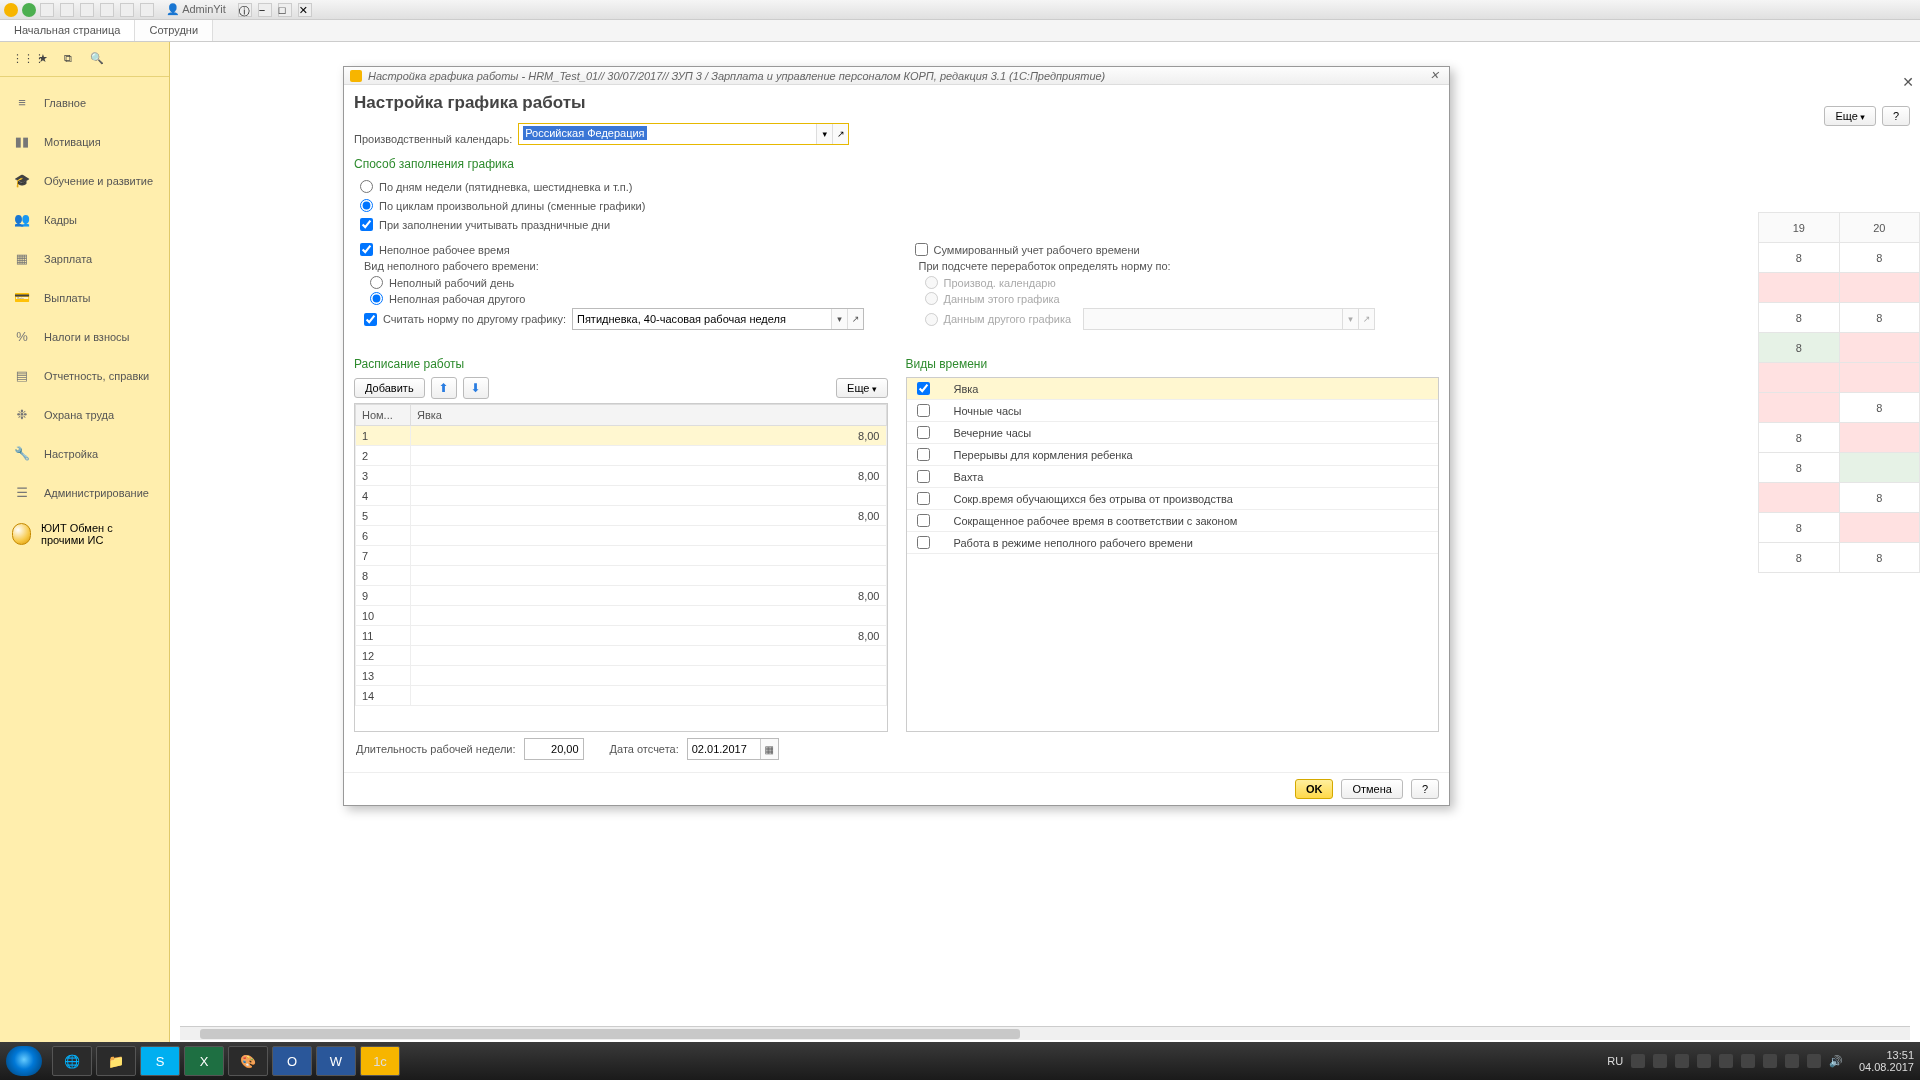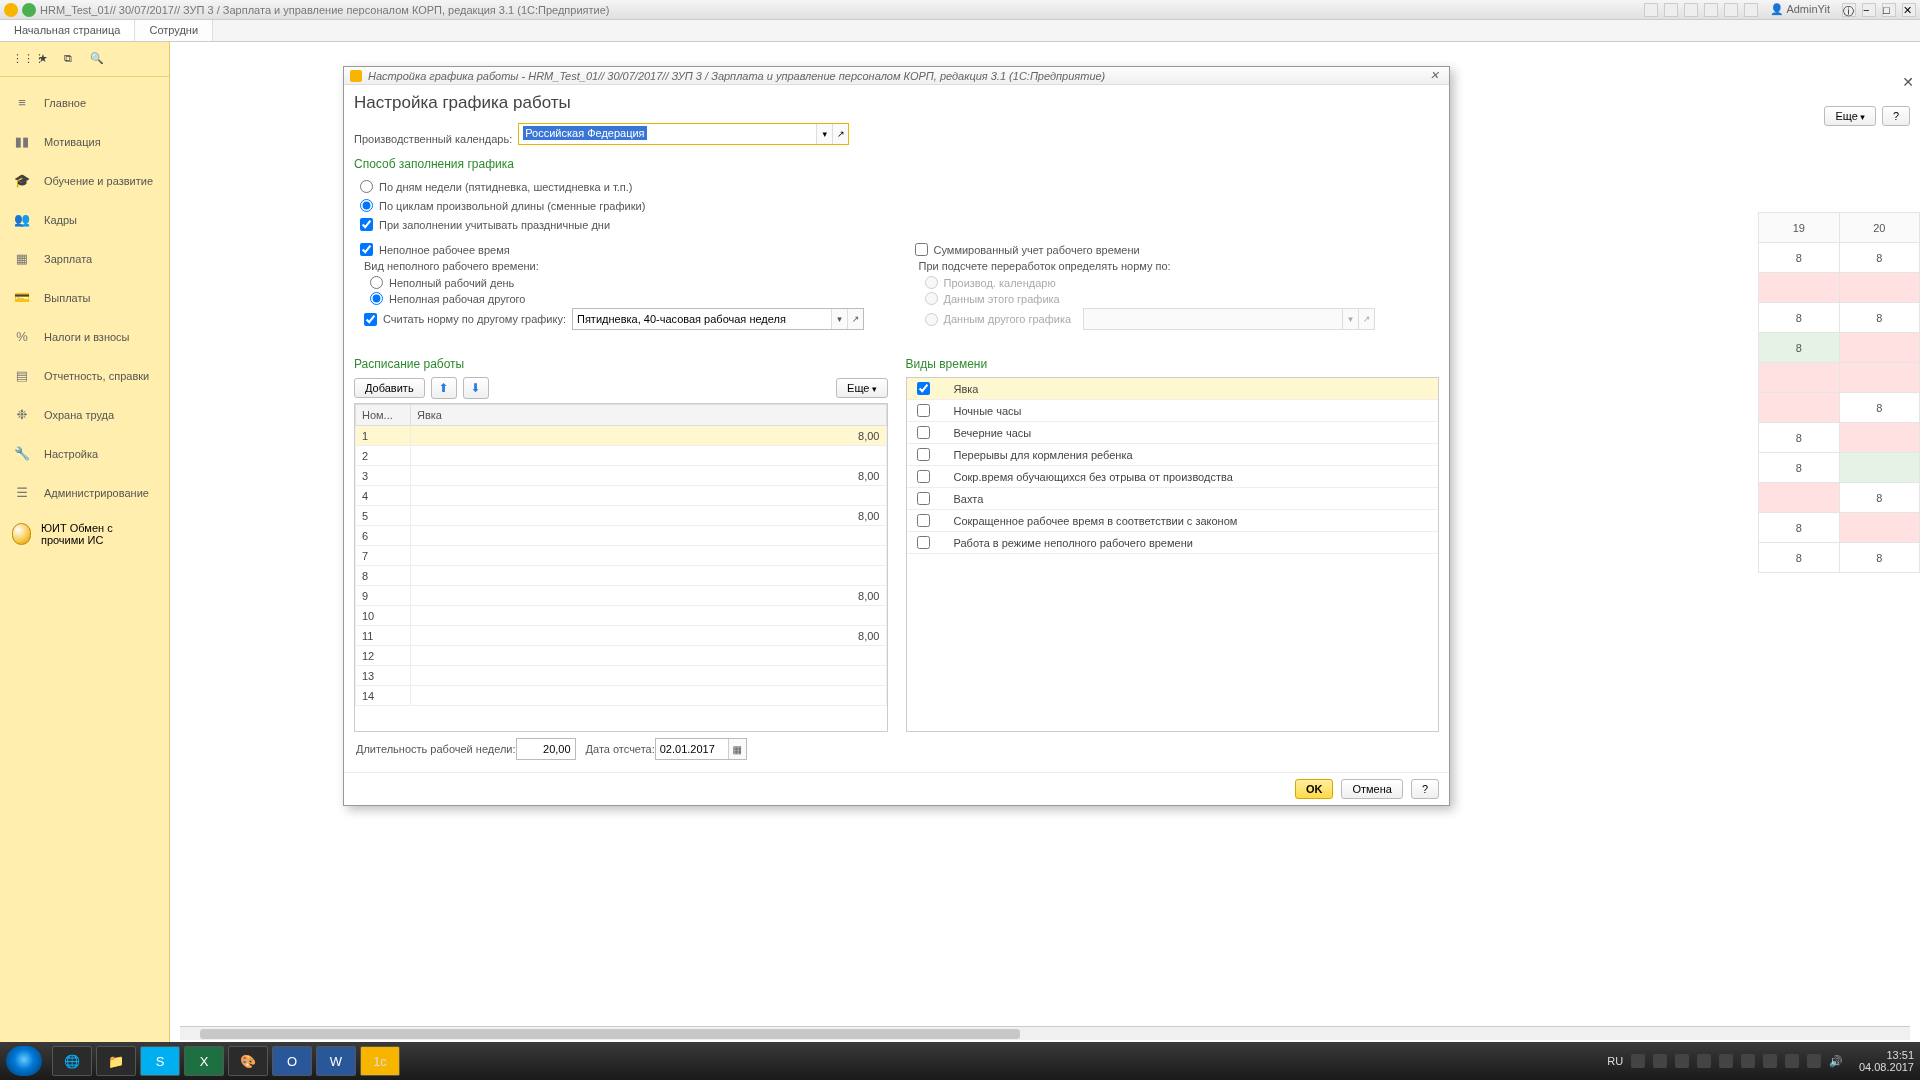--- a/index.html
+++ b/index.html
@@ -42,21 +42,21 @@
   .bg-grid th, .bg-grid td { border: 1px solid #e5e5e5; height: 30px; text-align: center; color: #555; font-size: 11px; }
   .bg-grid th { background: #fafafa; font-weight: normal; }
   .bg-grid td.pink { background: #ffe1e1; }
   .bg-grid td.green { background: #e6f2e6; }
   
   
   .modal { position: absolute; left: 173px; top: 24px; width: 1107px; height: 740px; background: #fff; border: 1px solid #999; box-shadow: 4px 4px 10px rgba(0,0,0,0.25); display: flex; flex-direction: column; }
   .modal-title { height: 18px; background: linear-gradient(#fdfdfd,#efefef); border-bottom: 1px solid #ddd; display: flex; align-items: center; padding: 0 6px; font-size: 11px; color: #666; font-style: italic; }
   .modal-title .close { margin-left: auto; cursor: pointer; padding: 0 4px; }
   .modal-body { flex: 1; padding: 8px 10px 6px 10px; overflow: hidden; display: flex; flex-direction: column; }
-  .modal-h1 { font-size: 17px; color: #444; margin-bottom: 10px; }
+  .modal-h1 { font-size: 17px; color: #444; margin-bottom: 10px; font-weight: bold; }
   
   .field-row { display: flex; align-items: flex-end; gap: 6px; margin-bottom: 8px; }
   .label { color: #555; }
   .combo { display: flex; border: 1px solid #e6b800; background: #fff; height: 22px; }
   .combo input { border: none; outline: none; padding: 0 4px; flex: 1; font-size: 11px; }
   .combo .dd, .combo .open { width: 16px; border-left: 1px solid #ddd; display: flex; align-items: center; justify-content: center; font-size: 9px; cursor: pointer; background: #fafafa; }
   .selected-text { background: #3a76d6; color: #fff; padding: 1px 2px; }
   
   .section-h { color: #2e8b2e; font-size: 12px; margin: 4px 0 6px 0; }
   .radio-row, .check-row { display: flex; align-items: center; gap: 6px; margin: 3px 0 3px 6px; color: #555; }
@@ -80,21 +80,21 @@
   .grid td { border: 1px solid #eee; padding: 3px 6px; height: 20px; color: #444; }
   .grid tr.sel td { background: #fff7d0; }
   .grid td.num { text-align: right; }
   
   .sched-right { flex: 1; display: flex; flex-direction: column; }
   .types-list { border: 1px solid #ccc; flex: 1; overflow: auto; }
   .types-list .row { display: flex; align-items: center; gap: 24px; padding: 4px 10px; border-bottom: 1px solid #eee; color: #444; }
   .types-list .row.sel { background: #fff7d0; }
   .types-list .row input { margin: 0; }
   
-  .modal-footer-row { display: flex; align-items: center; padding: 6px 2px; color: #555; }
+  .modal-footer-row { display: flex; align-items: center; gap: 8px; padding: 6px 2px; color: #555; }
   .textin { border: 1px solid #bbb; height: 22px; padding: 0 4px; text-align: right; width: 60px; }
   .datein-wrap { display: flex; border: 1px solid #bbb; height: 22px; }
   .datein-wrap input { border: none; outline: none; width: 72px; padding: 0 4px; font-size: 11px; }
   .datein-wrap .cal { width: 18px; border-left: 1px solid #ccc; display: flex; align-items: center; justify-content: center; font-size: 10px; cursor: pointer; background: #fafafa; }
   
   .modal-buttons { display: flex; gap: 8px; justify-content: flex-end; padding: 6px 10px; border-top: 1px solid #eee; }
   .btn.primary { background: linear-gradient(#ffef9e,#ffd94a); border-color: #d4a900; font-weight: bold; }
   
   .hscroll-bottom { height: 14px; background: #f0f0f0; border-top: 1px solid #ccc; position: relative; }
   .hscroll-bottom .thumb { position: absolute; left: 20px; top: 2px; height: 10px; width: 820px; background: #c8c8c8; border-radius: 3px; }
@@ -107,21 +107,20 @@
   .tray { display: flex; align-items: center; gap: 8px; font-size: 10px; }
   .tray .t { width: 14px; height: 14px; background: #444; border-radius: 2px; }
   .clock { text-align: right; margin-left: 8px; line-height: 12px; }
 </style>
 </head>
 <body>
 
 <div class="app-titlebar">
   <span class="icn" style="background:#f7b500"></span>
   <span class="icn" style="background:#4caf50"></span>
-  <span class="title-text">HRM_Test_01// 30/07/2017// ЗУП 3 / Зарплата и управление персоналом КОРП, редакция 3.1  (1С:Предприятие)</span>
   <div class="right">
     <span class="sq"></span>
     <span class="sq"></span>
     <span class="sq"></span>
     <span class="sq"></span>
     <span class="sq"></span>
     <span class="sq"></span>
     <span class="user">👤 <span>AdminYit</span></span>
     <span class="sq">ⓘ</span>
     <span class="sq">−</span>
@@ -438,25 +437,25 @@
                 <div class="row">
                   <input type="checkbox" style="">
                   <span>Вечерние часы</span>
                 </div>
                 <div class="row">
                   <input type="checkbox" style="">
                   <span>Перерывы для кормления ребенка</span>
                 </div>
                 <div class="row">
                   <input type="checkbox" style="">
+                  <span>Вахта</span>
+                </div>
+                <div class="row">
+                  <input type="checkbox" style="">
                   <span>Сокр.время обучающихся без отрыва от производства</span>
-                </div>
-                <div class="row">
-                  <input type="checkbox" style="">
-                  <span>Вахта</span>
                 </div>
                 <div class="row">
                   <input type="checkbox" style="">
                   <span>Сокращенное рабочее время в соответствии с законом</span>
                 </div>
                 <div class="row">
                   <input type="checkbox" style="">
                   <span>Работа в режиме неполного рабочего времени</span>
                 </div>
               </div>

